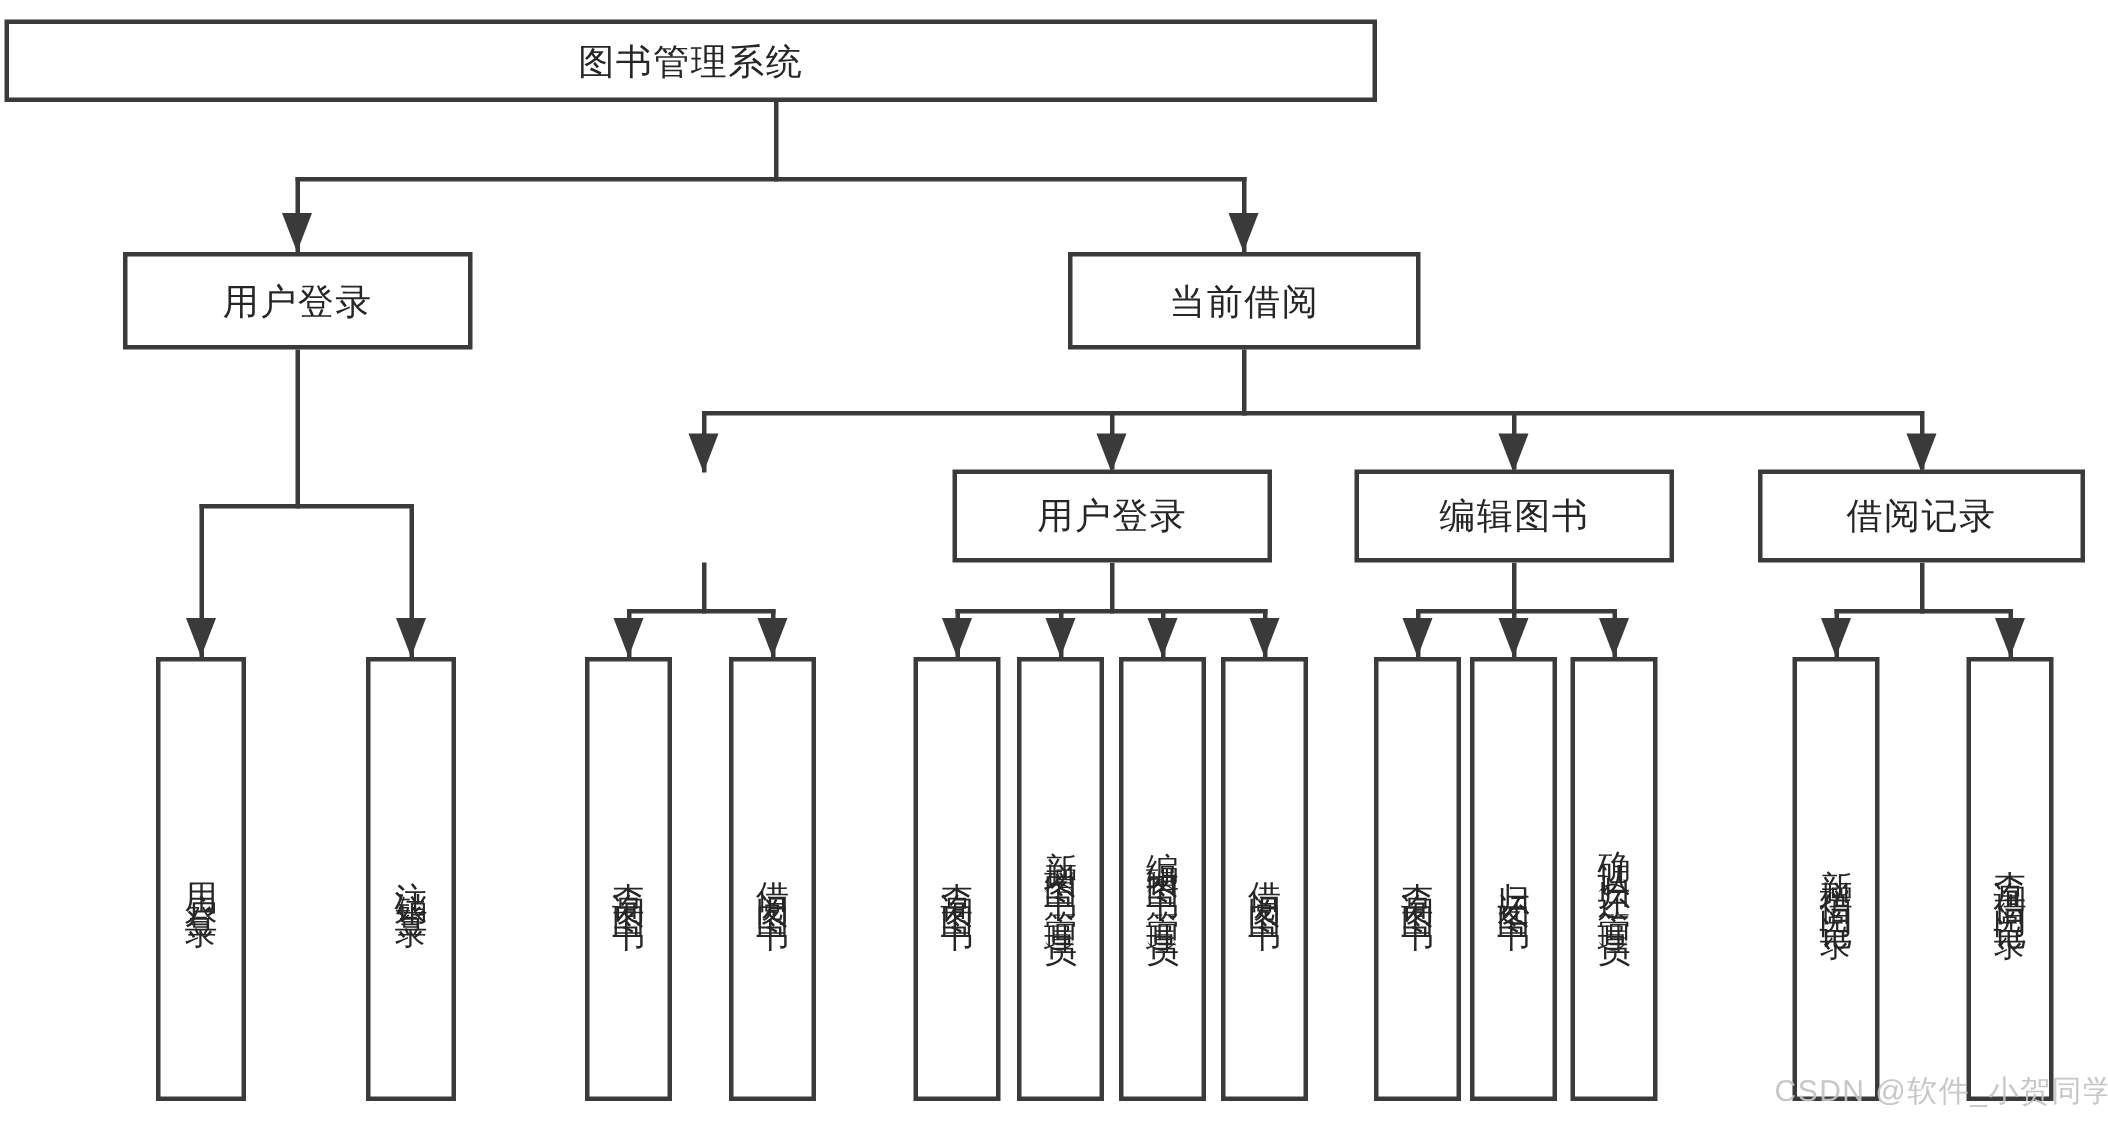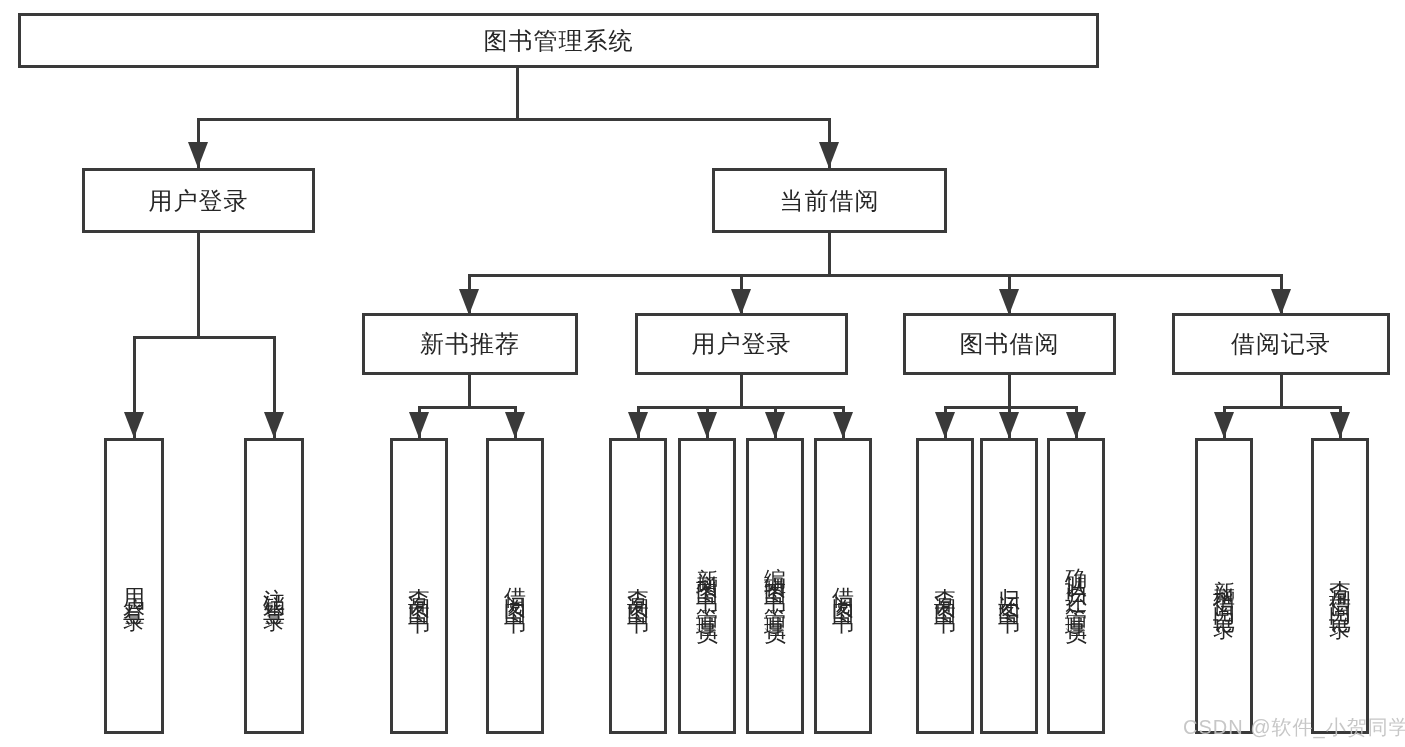--- a/index.html
+++ b/index.html
@@ -27,21 +27,21 @@
   .wm {
     position:absolute; left:1183px; top:714px; font-size:20px;
     color:#c3c3c3; opacity:0.92; letter-spacing:1px; z-index:6; white-space:nowrap;
   }
 </style>
 </head>
 <body>
 
 <div id="canvas">
 
-  <div class="box" style="left:18px;top:13px;width:1081px;height:55px">图书管理系统</div>
+  <div class="box" style="left:3px;top:13px;width:915px;height:55px">图书管理系统</div>
 
   <div class="vl" style="left:516px;top:68px;height:53px"></div>
   <div class="hl" style="left:197px;top:118px;width:634px"></div>
   <div class="vl" style="left:197px;top:118px;height:50px"></div>
   <div class="arw" style="left:188px;top:142px"></div>
   <div class="vl" style="left:828px;top:118px;height:50px"></div>
   <div class="arw" style="left:819px;top:142px"></div>
 
   <div class="box" style="left:82px;top:168px;width:233px;height:65px">用户登录</div>
   <div class="box" style="left:712px;top:168px;width:235px;height:65px">当前借阅</div>
@@ -57,23 +57,22 @@
   <div class="hl" style="left:468px;top:274px;width:814px"></div>
   <div class="vl" style="left:468px;top:274px;height:41px"></div>
   <div class="arw" style="left:459px;top:289px"></div>
   <div class="vl" style="left:740px;top:274px;height:41px"></div>
   <div class="arw" style="left:731px;top:289px"></div>
   <div class="vl" style="left:1008px;top:274px;height:41px"></div>
   <div class="arw" style="left:999px;top:289px"></div>
   <div class="vl" style="left:1280px;top:274px;height:41px"></div>
   <div class="arw" style="left:1271px;top:289px"></div>
 
-  <div class="box" style="left:362px;top:313px;width:216px;height:62px">新书推荐</div>
   <div class="box" style="left:635px;top:313px;width:213px;height:62px">用户登录</div>
-  <div class="box" style="left:903px;top:313px;width:213px;height:62px">图书借阅</div>
+  <div class="box" style="left:903px;top:313px;width:213px;height:62px">编辑图书</div>
   <div class="box" style="left:1172px;top:313px;width:218px;height:62px">借阅记录</div>
 
   <div class="vl" style="left:468px;top:375px;height:34px"></div>
   <div class="hl" style="left:418px;top:406px;width:99px"></div>
   <div class="vl" style="left:418px;top:406px;height:32px"></div>
   <div class="arw" style="left:409px;top:412px"></div>
   <div class="vl" style="left:514px;top:406px;height:32px"></div>
   <div class="arw" style="left:505px;top:412px"></div>
 
   <div class="vl" style="left:740px;top:375px;height:34px"></div>

